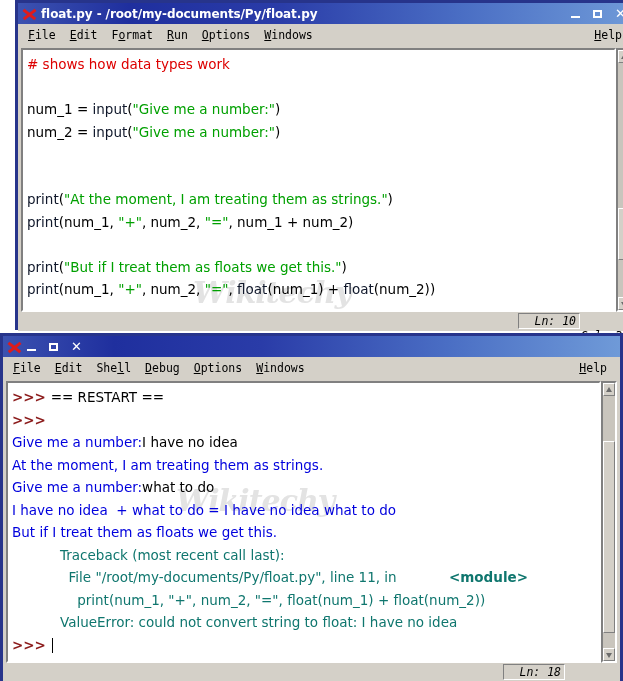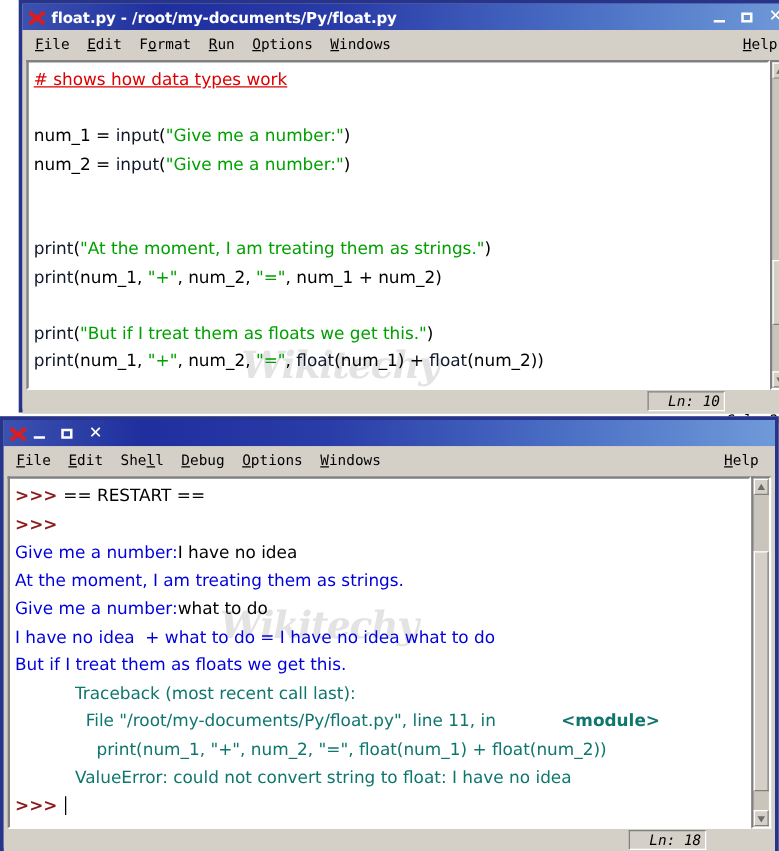--- a/index.html
+++ b/index.html
@@ -116,21 +116,21 @@
     padding: 3px 0 0 4px;
   }
   .codeline {
     font-family: "DejaVu Sans", sans-serif;
     font-size: 13.5px;
     line-height: 22.5px;
     white-space: pre;
     position: relative;
     z-index: 2;
   }
-  .c-comment { color: #dd0000; text-decoration: underline; }
+  .c-comment { color: #dd0000; }
   .c-str     { color: #00a000; }
   .c-kw      { color: #0f172a; }
   .c-plain   { color: #000000; }
   .c-out     { color: #0000dd; }
   .c-err     { color: #0f766e; margin-left: 48px; }
   .c-prompt  { color: #8b1a1a; font-weight: bold; }
   .c-in      { color: #000000; }
   .bold { font-weight: bold; }
 
   .watermark {

